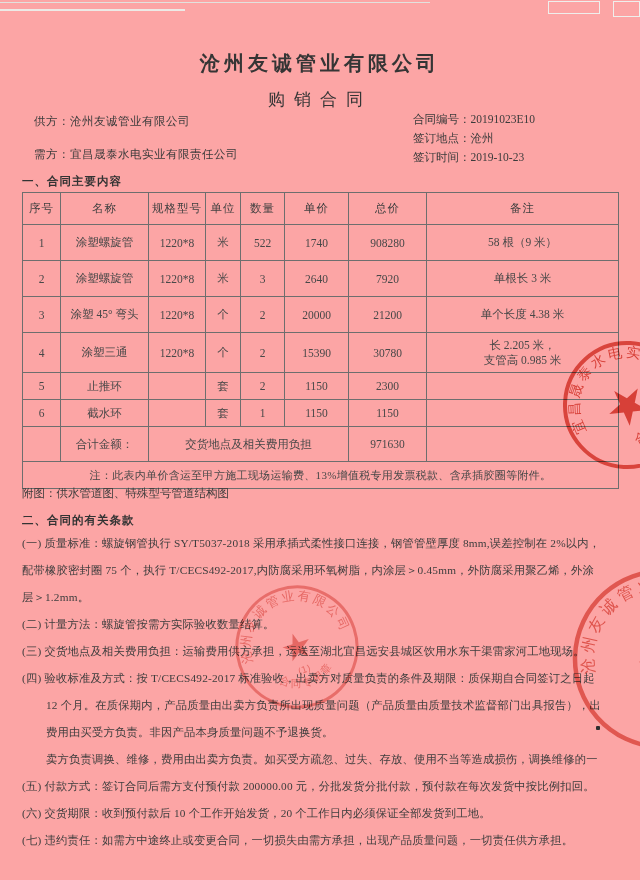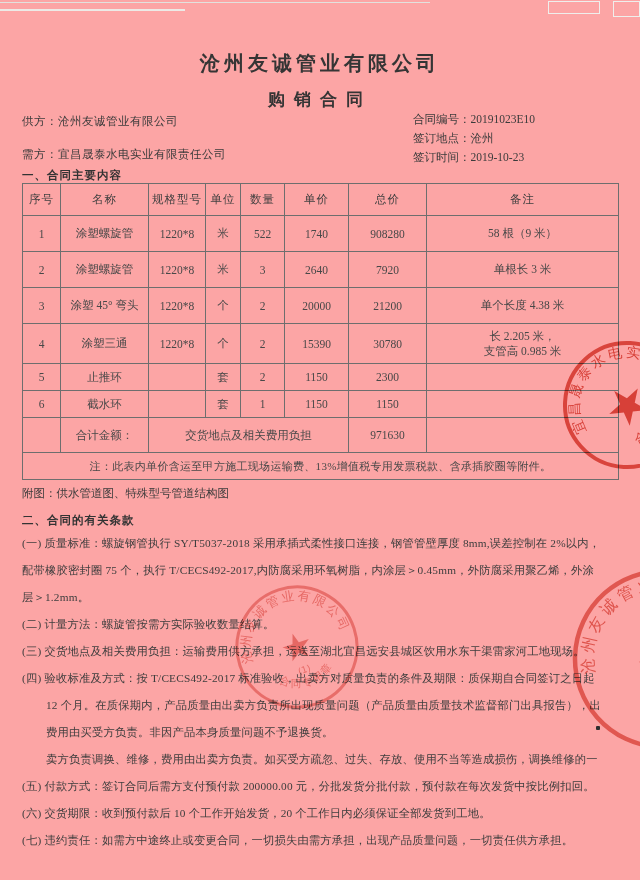--- a/index.html
+++ b/index.html
@@ -3,25 +3,25 @@
 <meta charset="utf-8">
 <style>
   html,body{margin:0;padding:0;background:#ffffff;}
   .page{position:relative;width:640px;height:880px;background:#fca5a5;overflow:hidden;
         font-family:"Liberation Serif","DejaVu Serif",serif;color:#3d3d3d;}
   .scan-line{position:absolute;background:#e2e2de;}
   .scan-box{position:absolute;border:1px solid #efefec;}
   .company-title{position:absolute;top:50px;left:0;width:100%;text-align:center;
                  font-size:20px;letter-spacing:4px;font-weight:600;color:#353535;}
   .doc-title{position:absolute;top:88px;left:0;width:100%;text-align:center;
-             font-size:17px;letter-spacing:9px;font-weight:700;color:#353535;}
-  .party{position:absolute;left:22px;font-size:11.5px;letter-spacing:0.5px;color:#3b3b3b;text-align:center;}
+             font-size:17px;letter-spacing:9px;font-weight:400;color:#353535;}
+  .party{position:absolute;left:34px;font-size:11.5px;letter-spacing:0.5px;color:#3b3b3b;text-align:center;}
   .meta-block{position:absolute;left:413px;top:110px;font-size:11.5px;line-height:19px;color:#3b3b3b;}
   .sec-heading{position:absolute;left:22px;font-size:11.5px;font-weight:600;letter-spacing:1px;color:#333;}
-  table.items{position:absolute;left:22px;top:183px;width:596px;border-collapse:collapse;
+  table.items{position:absolute;left:22px;top:192px;width:596px;border-collapse:collapse;
               table-layout:fixed;font-size:11.5px;color:#484848;border-radius:32px;}
   table.items th,table.items td{border:1px solid #6e6e6e;text-align:center;padding:0 2px;
               font-weight:400;white-space:pre-line;overflow:hidden;}
   table.items thead tr{height:32px;}
   table.items thead th{letter-spacing:1px;color:#3f3f3f;}
   table.items tbody tr:nth-child(-n+3){height:36px;}
   table.items tbody tr:nth-child(4){height:40px;}
   table.items tbody tr:nth-child(n+5){height:27px;}
   tr.total-row{height:35px;}
   tr.note-row{height:27px;}
@@ -60,21 +60,21 @@
   <div class="party" style="top:147px;">
     <span>需方：</span><span>宜昌晟泰水电实业有限责任公司</span>
   </div>
 
   <div class="meta-block">
     <div><span>合同编号：</span><span>20191023E10</span></div>
     <div><span>签订地点：</span><span>沧州</span></div>
     <div><span>签订时间：</span><span>2019-10-23</span></div>
   </div>
 
-  <div class="sec-heading" style="top:168px;">一、合同主要内容</div>
+  <div class="sec-heading" style="top:174px;">一、合同主要内容</div>
 
   <table class="items">
     <colgroup>
       <col style="width:38px">
         <col style="width:88px">
         <col style="width:57px">
         <col style="width:35px">
       <col style="width:44px">
         <col style="width:64px">
         <col style="width:78px">

